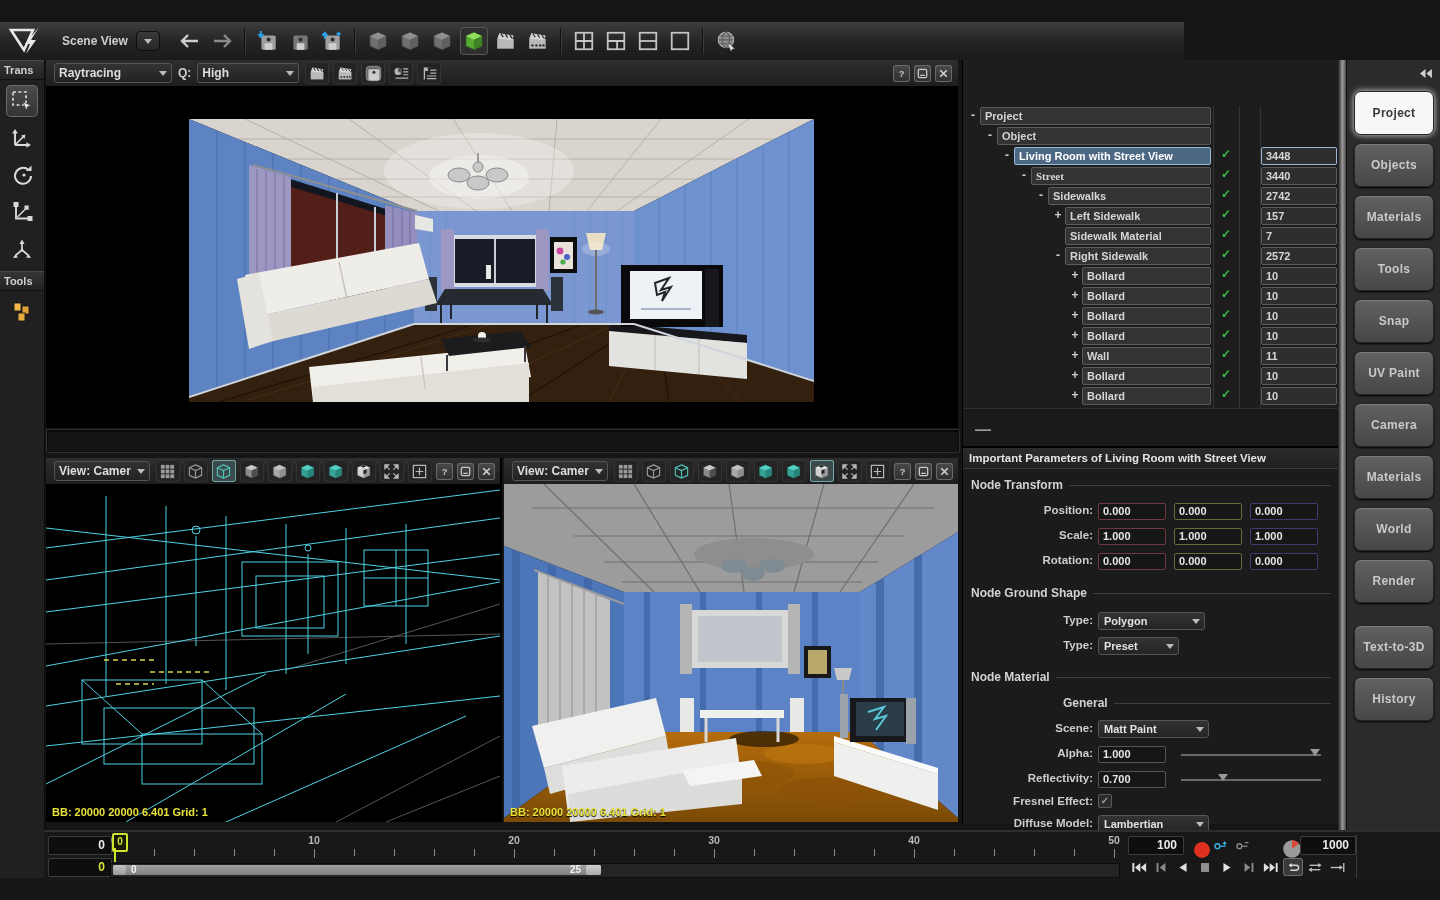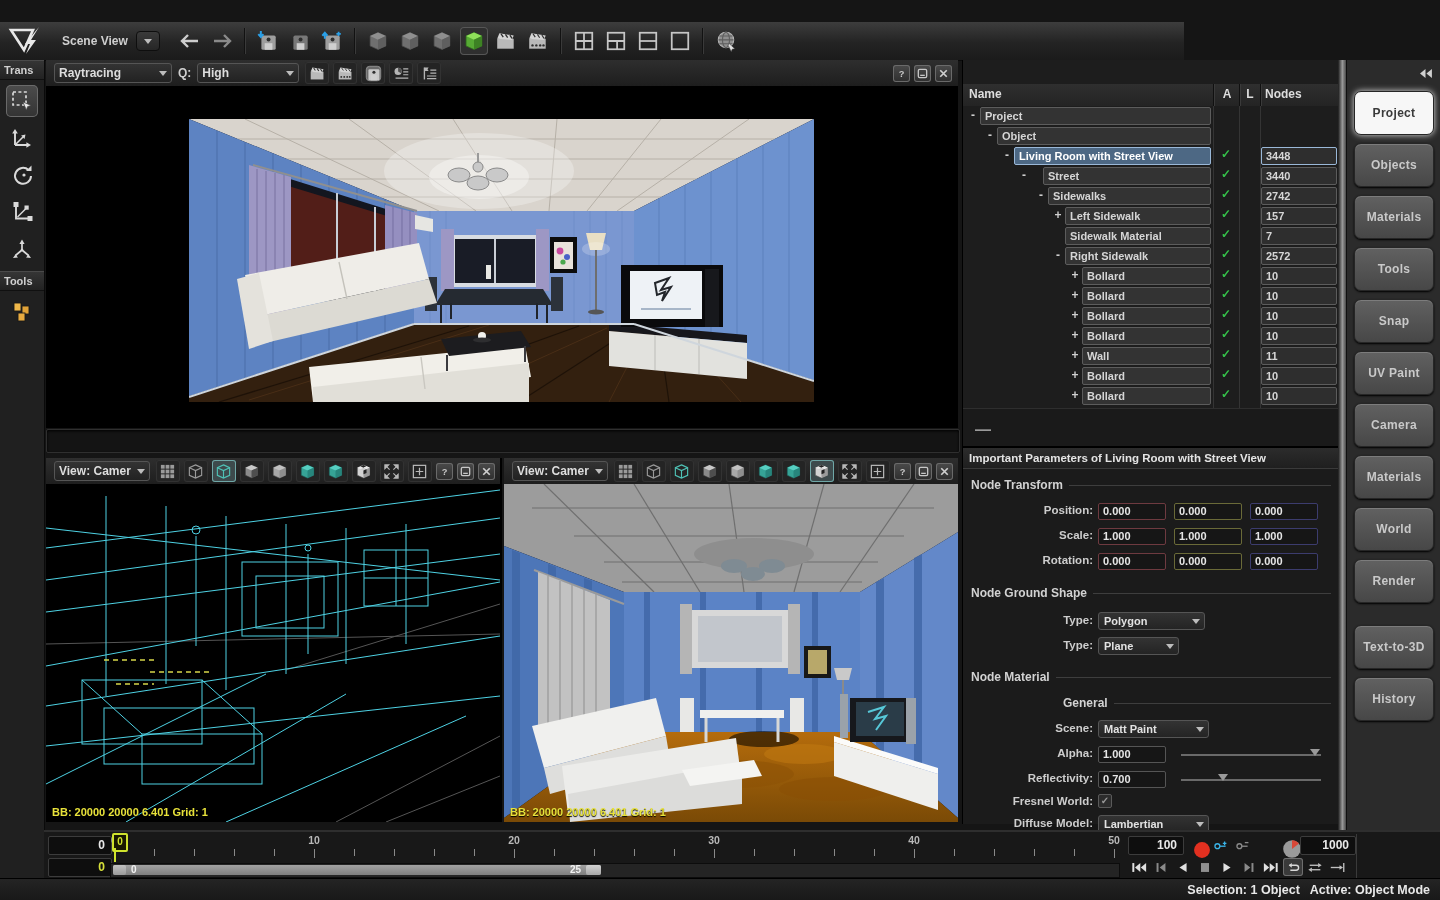--- a/index.html
+++ b/index.html
@@ -921,49 +921,40 @@
         </span>
       <span>Schematic View</span>
       <span class="wbtns" style="margin-right:4px">
         <span class="icon-btn">
           <svg viewBox="0 0 14 14">
               <text x="7" y="11" text-anchor="middle" font-size="10" font-weight="bold" fill="#c8c8c8" font-family="Liberation Sans,sans-serif">?</text>
             </svg>
           </span>
       </span>
     </div>
-    <div class="colhead">
-      <span style="position:absolute;left:6px;top:3px">Name</span>
-      <span style="position:absolute;left:256px;top:3px;width:16px;text-align:center">A</span>
-      <span style="position:absolute;left:280px;top:3px;width:14px;text-align:center">L</span>
-      <span style="position:absolute;left:302px;top:3px">Nodes</span>
-      <span class="colsep" style="left:250px"></span>
-        <span class="colsep" style="left:276px"></span>
-        <span class="colsep" style="left:297px"></span>
-    </div>
     <div id="tree-rows">
         <div class="trow">
           <span class="texp" style="left: 5px;">-</span>
           <span class="tlabel" style="left: 17px;">Project</span>
           <span class="tcheck"></span>
         </div>
         <div class="trow">
           <span class="texp" style="left: 22px;">-</span>
           <span class="tlabel" style="left: 34px;">Object</span>
           <span class="tcheck"></span>
         </div>
         <div class="trow sel">
           <span class="texp" style="left: 39px;">-</span>
           <span class="tlabel" style="left: 51px;">Living Room with Street View</span>
           <span class="tcheck">✓</span>
           <span class="tnodes">3448</span>
         </div>
         <div class="trow">
           <span class="texp" style="left: 56px;">-</span>
-          <span class="tlabel" style="left: 80px;">Street</span>
+          <span class="tlabel" style="left: 68px; font-family: Liberation Serif, serif;">Street</span>
           <span class="tcheck">✓</span>
           <span class="tnodes">3440</span>
         </div>
         <div class="trow">
           <span class="texp" style="left: 73px;">-</span>
           <span class="tlabel" style="left: 85px;">Sidewalks</span>
           <span class="tcheck">✓</span>
           <span class="tnodes">2742</span>
         </div>
         <div class="trow">
@@ -1057,21 +1048,21 @@
     <span class="pfield by" style="top:105px;left:211px;width:58px">0.000</span>
     <span class="pfield bz" style="top:105px;left:287px;width:58px">0.000</span>
 
     <div class="sect" style="top:138px">
         <span class="stext">Node Ground Shape</span>
         <span class="sline"></span>
       </div>
     <span class="prow-label" style="top:166px;left:4px">Type:</span>
     <span class="pdd" style="top:164px;left:135px;width:82px"><span>Polygon</span><span class="caret"></span></span>
     <span class="prow-label" style="top:191px;left:4px">Type:</span>
-    <span class="pdd" style="top:189px;left:135px;width:56px"><span>Plane</span><span class="caret"></span></span>
+    <span class="pdd" style="top:189px;left:135px;width:56px"><span>Preset</span><span class="caret"></span></span>
 
     <div class="sect" style="top:222px">
         <span class="stext">Node Material</span>
         <span class="sline"></span>
       </div>
     <div class="sect" style="top:248px;left:100px">
         <span class="stext">General</span>
         <span class="sline"></span>
       </div>
 
@@ -1083,21 +1074,21 @@
     <span class="slider" style="top:306px;left:218px;width:140px">
         <span id="alpha-handle" class="shandle" style="left: calc(96% - 5px);"></span>
       </span>
 
     <span class="prow-label" style="top:324px;left:4px">Reflectivity:</span>
     <span class="pfield" style="top:323px;left:135px;width:58px">0.700</span>
     <span class="slider" style="top:331px;left:218px;width:140px">
         <span id="refl-handle" class="shandle" style="left: calc(30% - 5px);"></span>
       </span>
 
-    <span class="prow-label" style="top:347px;left:4px">Fresnel World:</span>
+    <span class="prow-label" style="top:347px;left:4px">Fresnel Effect:</span>
     <span class="checkbox" style="top:346px;left:135px" id="fresnel-box">✓</span>
 
     <span class="prow-label" style="top:369px;left:4px">Diffuse Model:</span>
     <span class="pdd" style="top:367px;left:135px;width:86px"><span>Lambertian</span><span class="caret"></span></span>
   </div>
 
   <div class="abs splitter"></div>
 
   <div class="abs rightrail">
     <div style="text-align:right;padding:5px 8px 0 0">
@@ -1263,17 +1254,13 @@
           <svg viewBox="0 0 18 14" stroke="#c0c0c0" fill="#c0c0c0">
             <path d="M2 7h11" stroke-width="1.5"></path>
             <path d="M15.8 7L11.8 4.5v5z" stroke="none"></path>
             <path d="M16.6 2v10" stroke-width="1.5"></path>
           </svg>
         </span>
       </span>
     <span style="position:absolute;left:1312px;top:2px;width:1px;height:44px;background:#3a3a3a"></span>
   </div>
 
-  <div class="abs statusbar">
-    <span>Selection: 1 Object</span>
-    <span>Active: Object Mode</span>
-  </div>
 </div>
 
 </body></html>

